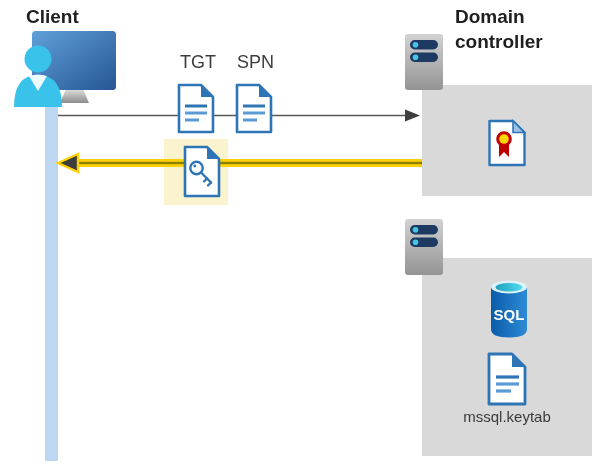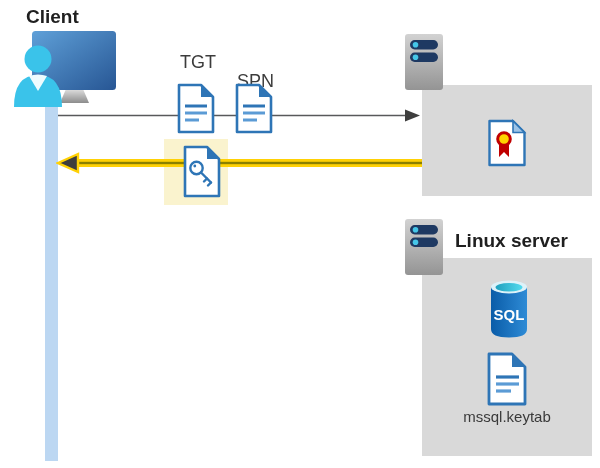--- a/index.html
+++ b/index.html
@@ -57,21 +57,21 @@
       <rect x="24" y="2" width="84" height="59" rx="3.5" fill="url(#gMon)"></rect>
     </g>
     <g>
       <circle cx="30" cy="30" r="13.5" fill="#3ac3ea"></circle>
       <path d="M6 78 Q6 46 30 46 Q54 46 54 78 Z" fill="#3ac3ea"></path>
       <path d="M21 47 L30 62 L39 47 Q30 44 21 47 Z" fill="#eefbfe"></path>
     </g>
   </svg>
 
   <div class="abs ticket-label" style="left:176px;top:52px;width:40px;">TGT</div>
-  <div class="abs ticket-label" style="left:234px;top:52px;width:40px;margin-top:19px;">SPN</div>
+  <div class="abs ticket-label" style="left:234px;top:52px;width:40px;">SPN</div>
 
   <svg class="abs" style="left:176px;top:83px;" width="40" height="51" viewBox="0 0 40 51">
     <path d="M3 2 H25 L37 14 V49 H3 Z" fill="#ffffff" stroke="#2e75b6" stroke-width="2.6" stroke-linejoin="round"></path>
     <path d="M25 2 L25 14 L37 14 Z" fill="#2e75b6"></path>
     <line x1="9" y1="23" x2="31" y2="23" stroke="#2e75b6" stroke-width="3"></line>
     <line x1="9" y1="30" x2="31" y2="30" stroke="#5b9bd5" stroke-width="3"></line>
     <line x1="9" y1="37" x2="23" y2="37" stroke="#5b9bd5" stroke-width="3"></line>
   </svg>
 
   <svg class="abs" style="left:234px;top:83px;" width="40" height="51" viewBox="0 0 40 51">
@@ -87,20 +87,21 @@
     <path d="M25 2 L25 14 L37 14 Z" fill="#2e75b6"></path>
     <g stroke="#2e75b6" stroke-width="2.4" fill="none" stroke-linecap="round">
       <circle cx="14.5" cy="23" r="6.2"></circle>
       <circle cx="12.8" cy="21" r="1.4" fill="#2e75b6" stroke="none"></circle>
       <line x1="19" y1="27.5" x2="29" y2="37.5"></line>
       <line x1="25" y1="33.5" x2="22" y2="36.5"></line>
       <line x1="29" y1="37.5" x2="26" y2="40.5"></line>
     </g>
   </svg>
 
+  <div class="abs node-title" style="left:455px;top:4px;width:122px;">Domain controller</div>
 
   <svg class="abs" style="left:404px;top:33px;" width="40" height="58" viewBox="0 0 40 58">
     <defs>
       <linearGradient id="gSrv1" x1="0" y1="0" x2="0" y2="1">
         <stop offset="0" stop-color="#d2d2d2"></stop>
           <stop offset="1" stop-color="#949494"></stop>
       </linearGradient>
     </defs>
     <rect x="1" y="1" width="38" height="56" rx="3" fill="url(#gSrv1)"></rect>
     <rect x="6" y="7" width="28" height="9.5" rx="4.7" fill="#1e3962"></rect>
@@ -109,21 +110,20 @@
     <circle cx="11.5" cy="24.2" r="2.8" fill="#45c6e8"></circle>
   </svg>
 
   <svg class="abs" style="left:487px;top:119px;" width="40" height="48" viewBox="0 0 40 48">
     <path d="M2.5 2 H26 L37.5 13.5 V46 H2.5 Z" fill="#ffffff" stroke="#2e75b6" stroke-width="2.4" stroke-linejoin="round"></path>
     <path d="M26 2 L26 13.5 L37.5 13.5 Z" fill="#9dc3e6" stroke="#2e75b6" stroke-width="1.6"></path>
     <path d="M12 24 L12 38 L17 33 L22 38 L22 24 Z" fill="#c00000"></path>
     <circle cx="17" cy="20" r="6.3" fill="#ffd400" stroke="#c00000" stroke-width="3"></circle>
   </svg>
 
-  <div class="abs node-title" style="left:455px;top:228px;width:140px;">Linux server</div>
 
   <svg class="abs" style="left:404px;top:218px;" width="40" height="58" viewBox="0 0 40 58">
     <defs>
       <linearGradient id="gSrv2" x1="0" y1="0" x2="0" y2="1">
         <stop offset="0" stop-color="#d2d2d2"></stop>
           <stop offset="1" stop-color="#949494"></stop>
       </linearGradient>
     </defs>
     <rect x="1" y="1" width="38" height="56" rx="3" fill="url(#gSrv2)"></rect>
     <rect x="6" y="7" width="28" height="9.5" rx="4.7" fill="#1e3962"></rect>

